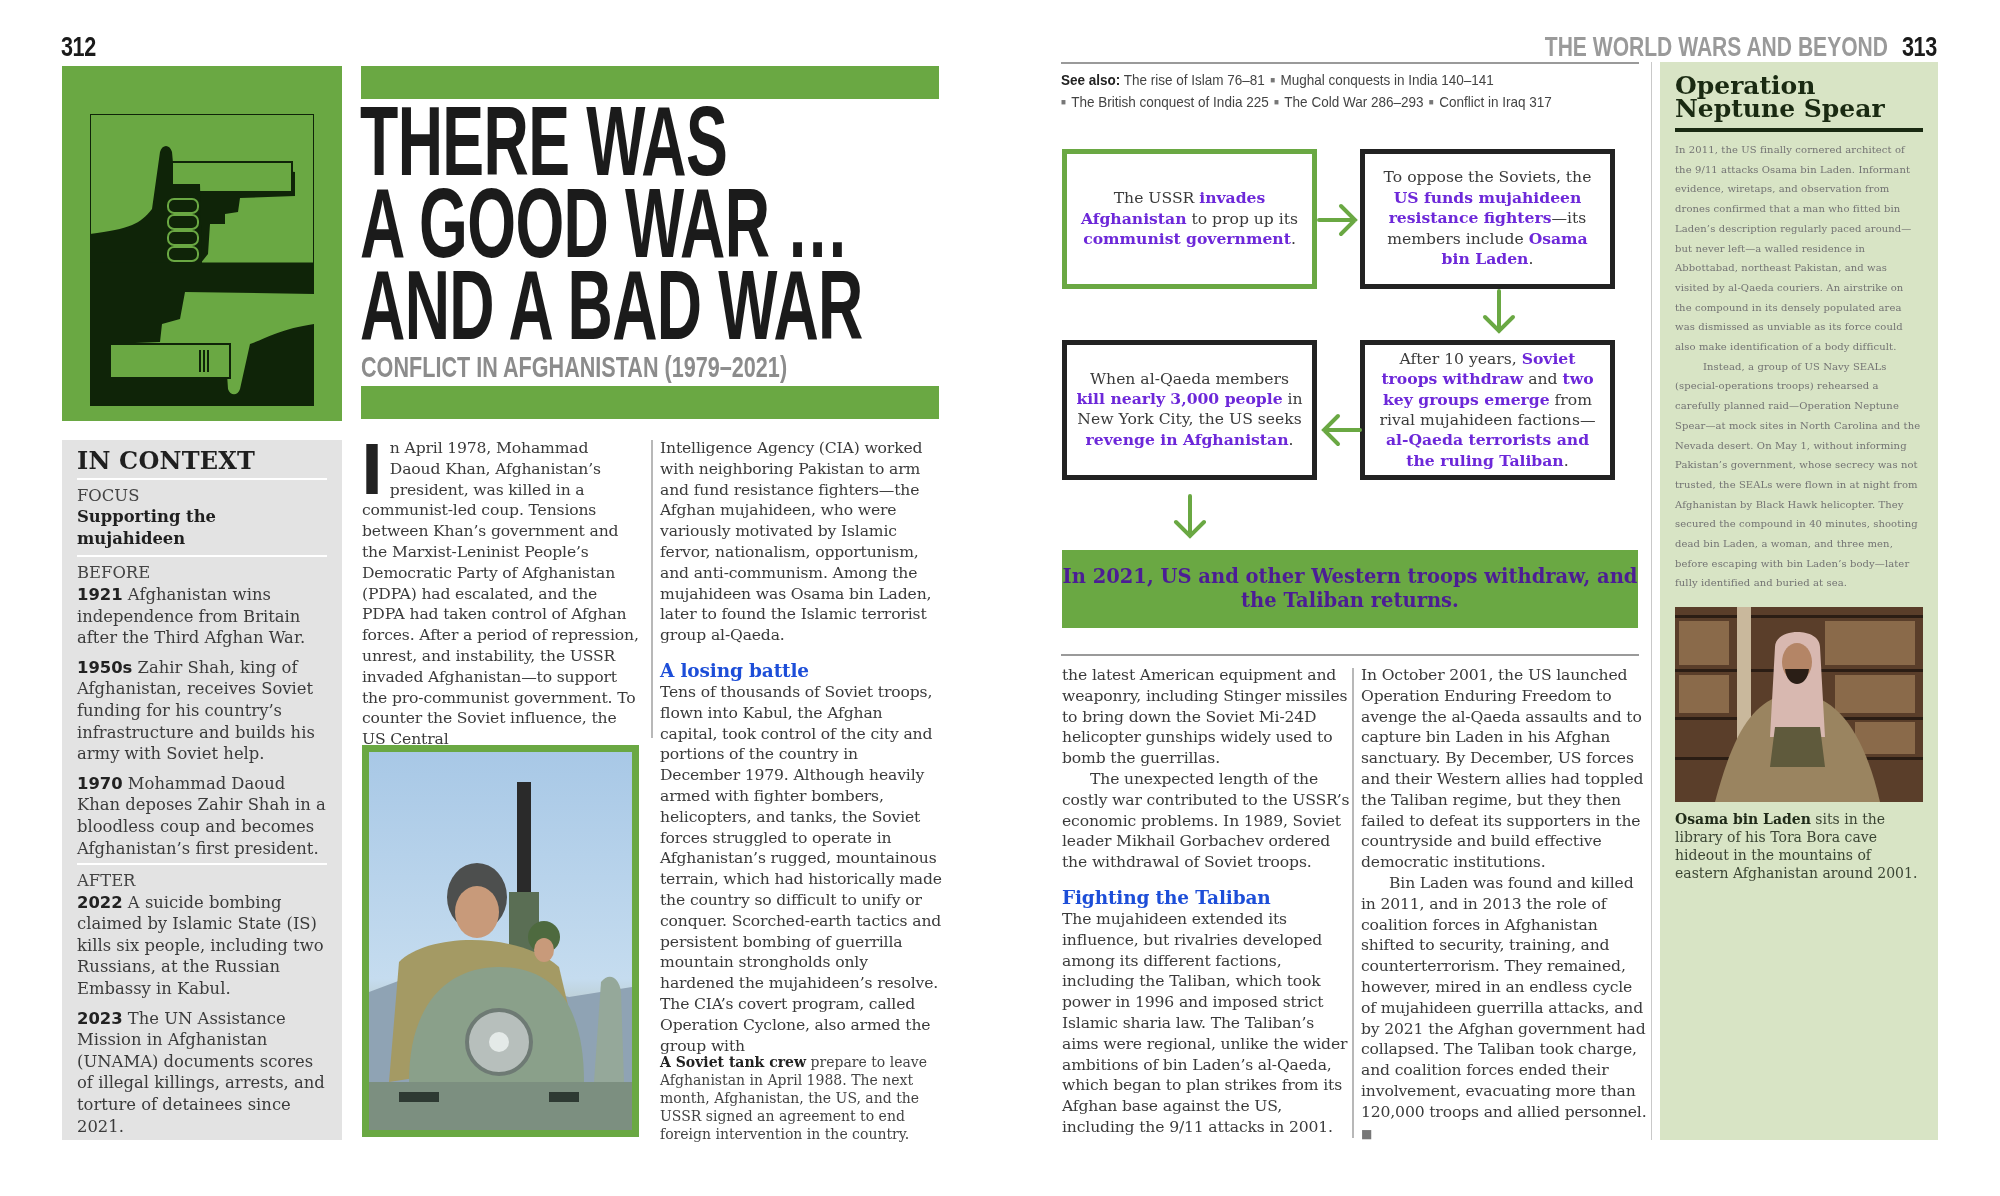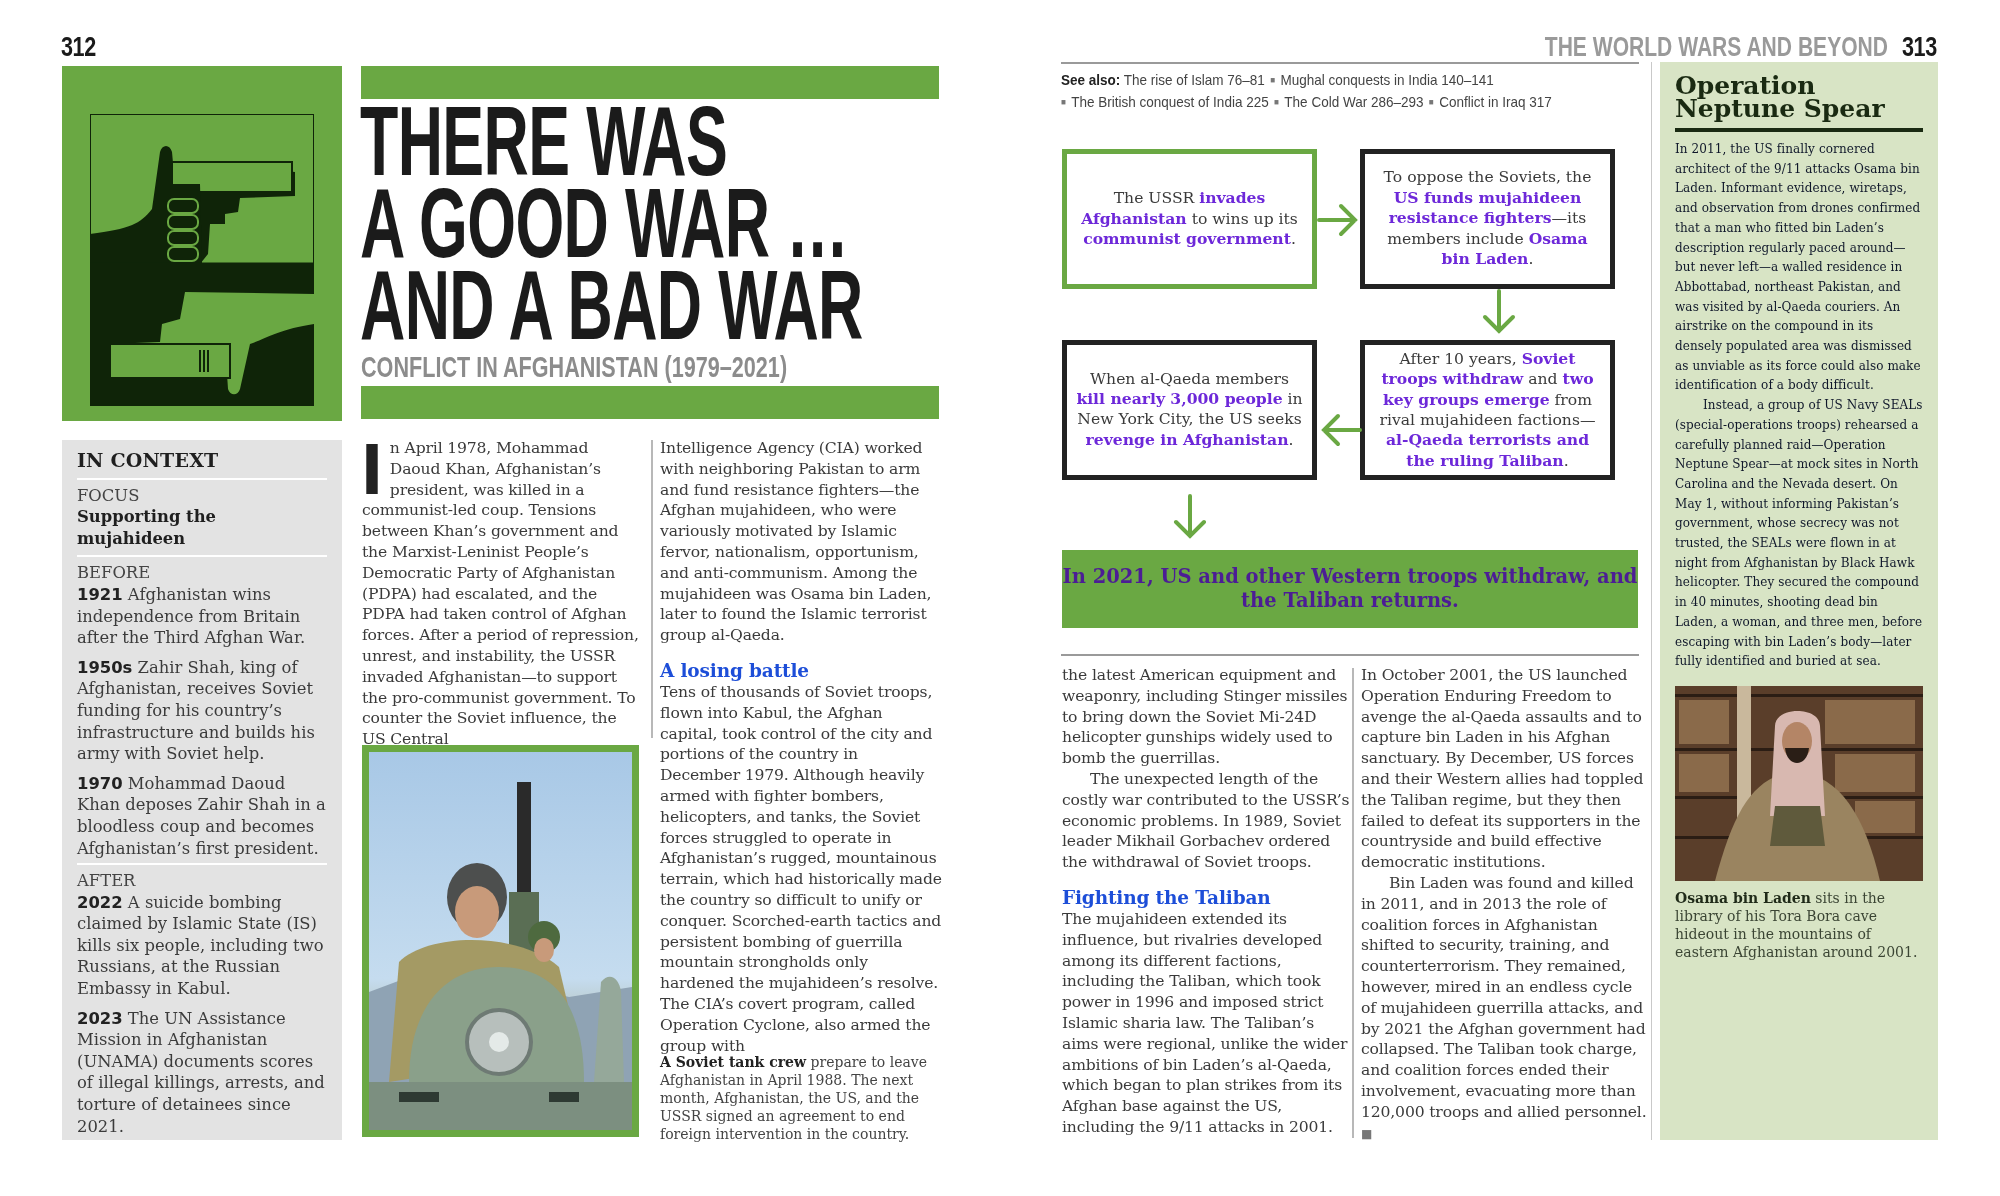--- a/index.html
+++ b/index.html
@@ -14,21 +14,21 @@
   #illus svg { position: absolute; left: 28px; top: 48px; }
 
   
   .title-bar { left: 361px; width: 578px; height: 33px; background: #6aa843; }
   #title { left: 360px; top: 100px; width: 600px; font-family: "Liberation Sans", sans-serif; font-weight: 700; font-size: 98px; line-height: 82px; color: #1b1b1b; transform: scaleX(0.64); transform-origin: left top; white-space: nowrap; letter-spacing: -1px; }
   #title div { display: block; }
   #subtitle { left: 361px; top: 350px; font-family: "Liberation Sans", sans-serif; font-weight: 700; font-size: 30px; color: #8c8c8c; transform: scaleX(0.72); transform-origin: left top; white-space: nowrap; }
 
   
   #context { left: 62px; top: 440px; width: 280px; height: 700px; background: #e3e3e3; padding: 10px 15px; font-size: 16.4px; line-height: 21.6px; color: #3b3b3b; }
-  #context h3 { font-family: "DejaVu Serif", serif; font-weight: 700; font-size: 19px; color: #1f1f1f; letter-spacing: 0.2px; padding-bottom: 6px; border-bottom: 2px solid #fff; margin-bottom: 5px; }
+  #context h3 { font-family: "DejaVu Serif", serif; font-weight: 700; font-size: 24px; color: #1f1f1f; letter-spacing: 0.2px; padding-bottom: 6px; border-bottom: 2px solid #fff; margin-bottom: 5px; }
   #context .label { font-size: 16.4px; color: #444; }
   #context .focus { font-weight: 700; color: #1f1f1f; font-size: 16.4px; padding-bottom: 6px; border-bottom: 2px solid #fff; margin-bottom: 5px; }
   #context .entry { margin-bottom: 8px; }
   #context .entry b { font-family: "DejaVu Sans", sans-serif; font-weight: 700; color: #222; }
   #context .sep { border-bottom: 2px solid #fff; padding-bottom: 4px; margin-bottom: 5px; }
 
   
   .col { font-size: 15.6px; line-height: 20.8px; color: #3a3a3a; letter-spacing: -0.15px; }
   .col p { text-indent: 0; }
   .col p.ind { text-indent: 28px; }
@@ -60,21 +60,21 @@
   #fb-banner { left: 1062px; top: 550px; width: 576px; height: 78px; background: #6aa843; display: flex; align-items: center; justify-content: center; text-align: center; font-family: "DejaVu Serif", serif; font-weight: 700; font-size: 19.5px; line-height: 24px; color: #4c1d95; }
 
   #rule-flow { left: 1061px; top: 654px; width: 578px; height: 1.5px; background: #9a9a9a; }
   #col3 { left: 1062px; top: 665px; width: 290px; }
   #col4 { left: 1361px; top: 665px; width: 290px; }
   #rule34 { left: 1352px; top: 668px; height: 470px; }
 
   
   #sidebar { left: 1660px; top: 62px; width: 278px; height: 1078px; background: #d8e4c5; padding: 12px 15px 0 15px; }
   #sidebar h3 { font-family: "DejaVu Serif", serif; font-weight: 700; font-size: 25px; line-height: 23px; color: #1a2a12; padding-bottom: 8px; border-bottom: 4px solid #1a2a12; margin-bottom: 8px; }
-  #sidebar .stext { font-size: 12px; line-height: 19.7px; color: #0f172a; letter-spacing: 0.1px; }
+  #sidebar .stext { font-size: 10px; line-height: 19.7px; color: #737373; letter-spacing: 0.1px; }
   #sidebar .stext p.ind { text-indent: 28px; }
   #photo-binladen { margin-top: 14px; width: 248px; height: 195px; background: #6b4d34; position: relative; overflow: hidden; }
   #binladen-caption { margin-top: 8px; font-size: 14px; line-height: 18px; color: #3b4534; }
   #binladen-caption b { color: #1f2a18; }
   #vrule-sidebar { left: 1651px; top: 62px; height: 1078px; width: 1px; background: #c9c9c9; }
 </style>
 </head>
 <body>
 
 <div class="abs folio" style="left:61px; top:32px;">312</div>
@@ -164,21 +164,21 @@
 
 <div id="seealso-top" class="abs"></div>
 <div id="seealso" class="abs">
   <b>See also:</b>
   <span>The rise of Islam 76–81</span><span class="sq">■</span><span>Mughal conquests in India 140–141</span><br>
   <span class="sq" style="margin-left:0">■</span><span>The British conquest of India 225</span><span class="sq">■</span><span>The Cold War 286–293</span><span class="sq">■</span><span>Conflict in Iraq 317</span>
 </div>
 
 <div>
   <div id="fb1" class="fbox greenb">
-      <div class="ftext"><span>The USSR </span><b>invades Afghanistan</b><span> to wins up its </span><b>communist government</b><span>.</span></div>
+      <div class="ftext"><span>The USSR </span><b>invades Afghanistan</b><span> to prop up its </span><b>communist government</b><span>.</span></div>
     </div>
   <div id="fb2" class="fbox">
       <div class="ftext"><span>To oppose the Soviets, the </span><b>US funds mujahideen resistance fighters</b><span>—its members include </span><b>Osama bin Laden</b><span>.</span></div>
     </div>
   <div id="fb3" class="fbox">
       <div class="ftext"><span>When al-Qaeda members </span><b>kill nearly 3,000 people</b><span> in New York City, the US seeks </span><b>revenge in Afghanistan</b><span>.</span></div>
     </div>
   <div id="fb4" class="fbox">
       <div class="ftext"><span>After 10 years, </span><b>Soviet troops withdraw</b><span> and </span><b>two key groups emerge</b><span> from rival mujahideen factions—</span><b>al-Qaeda terrorists and the ruling Taliban</b><span>.</span></div>
     </div>

